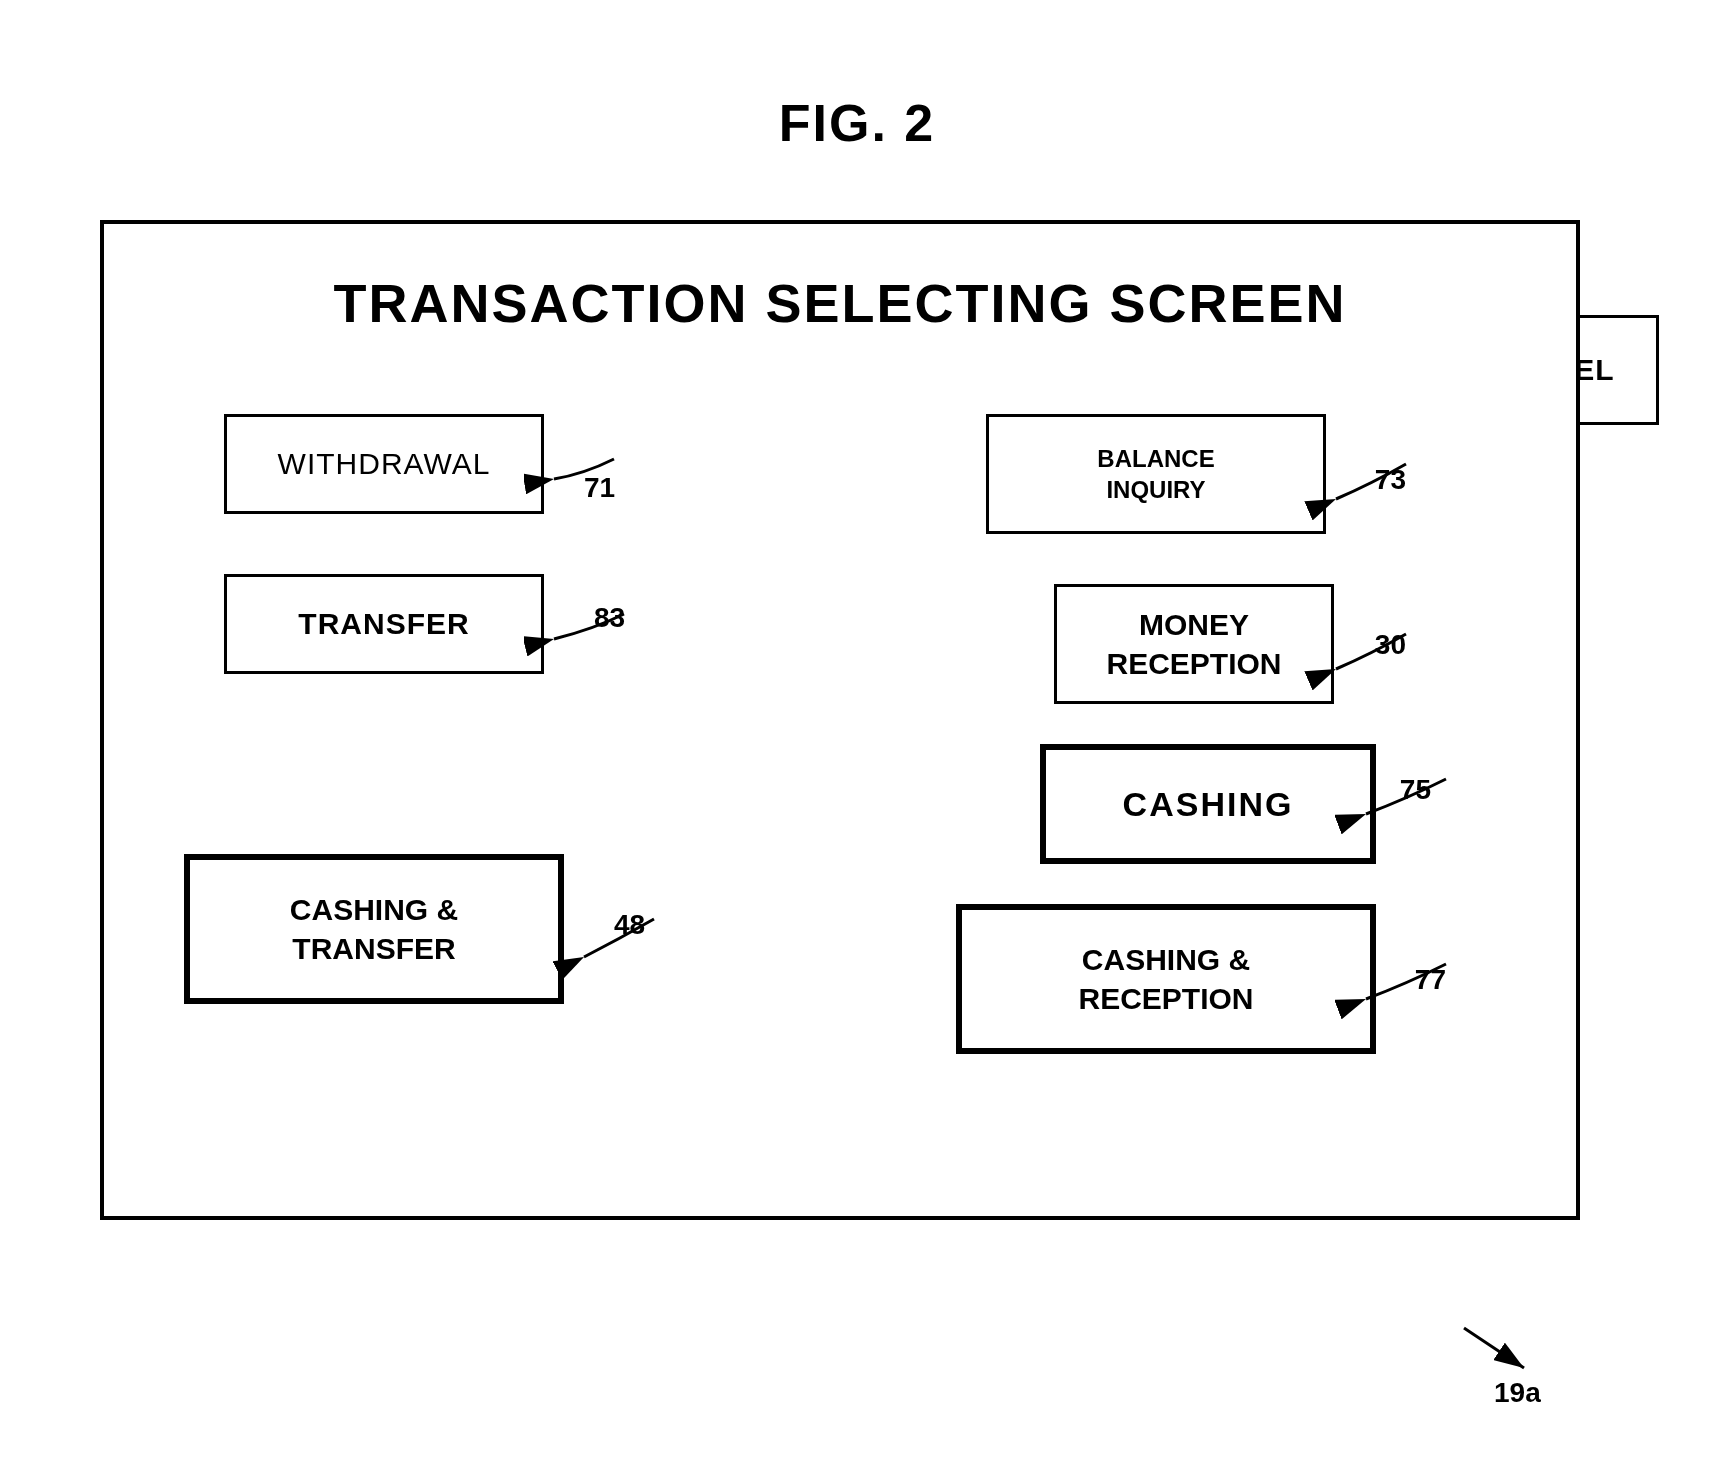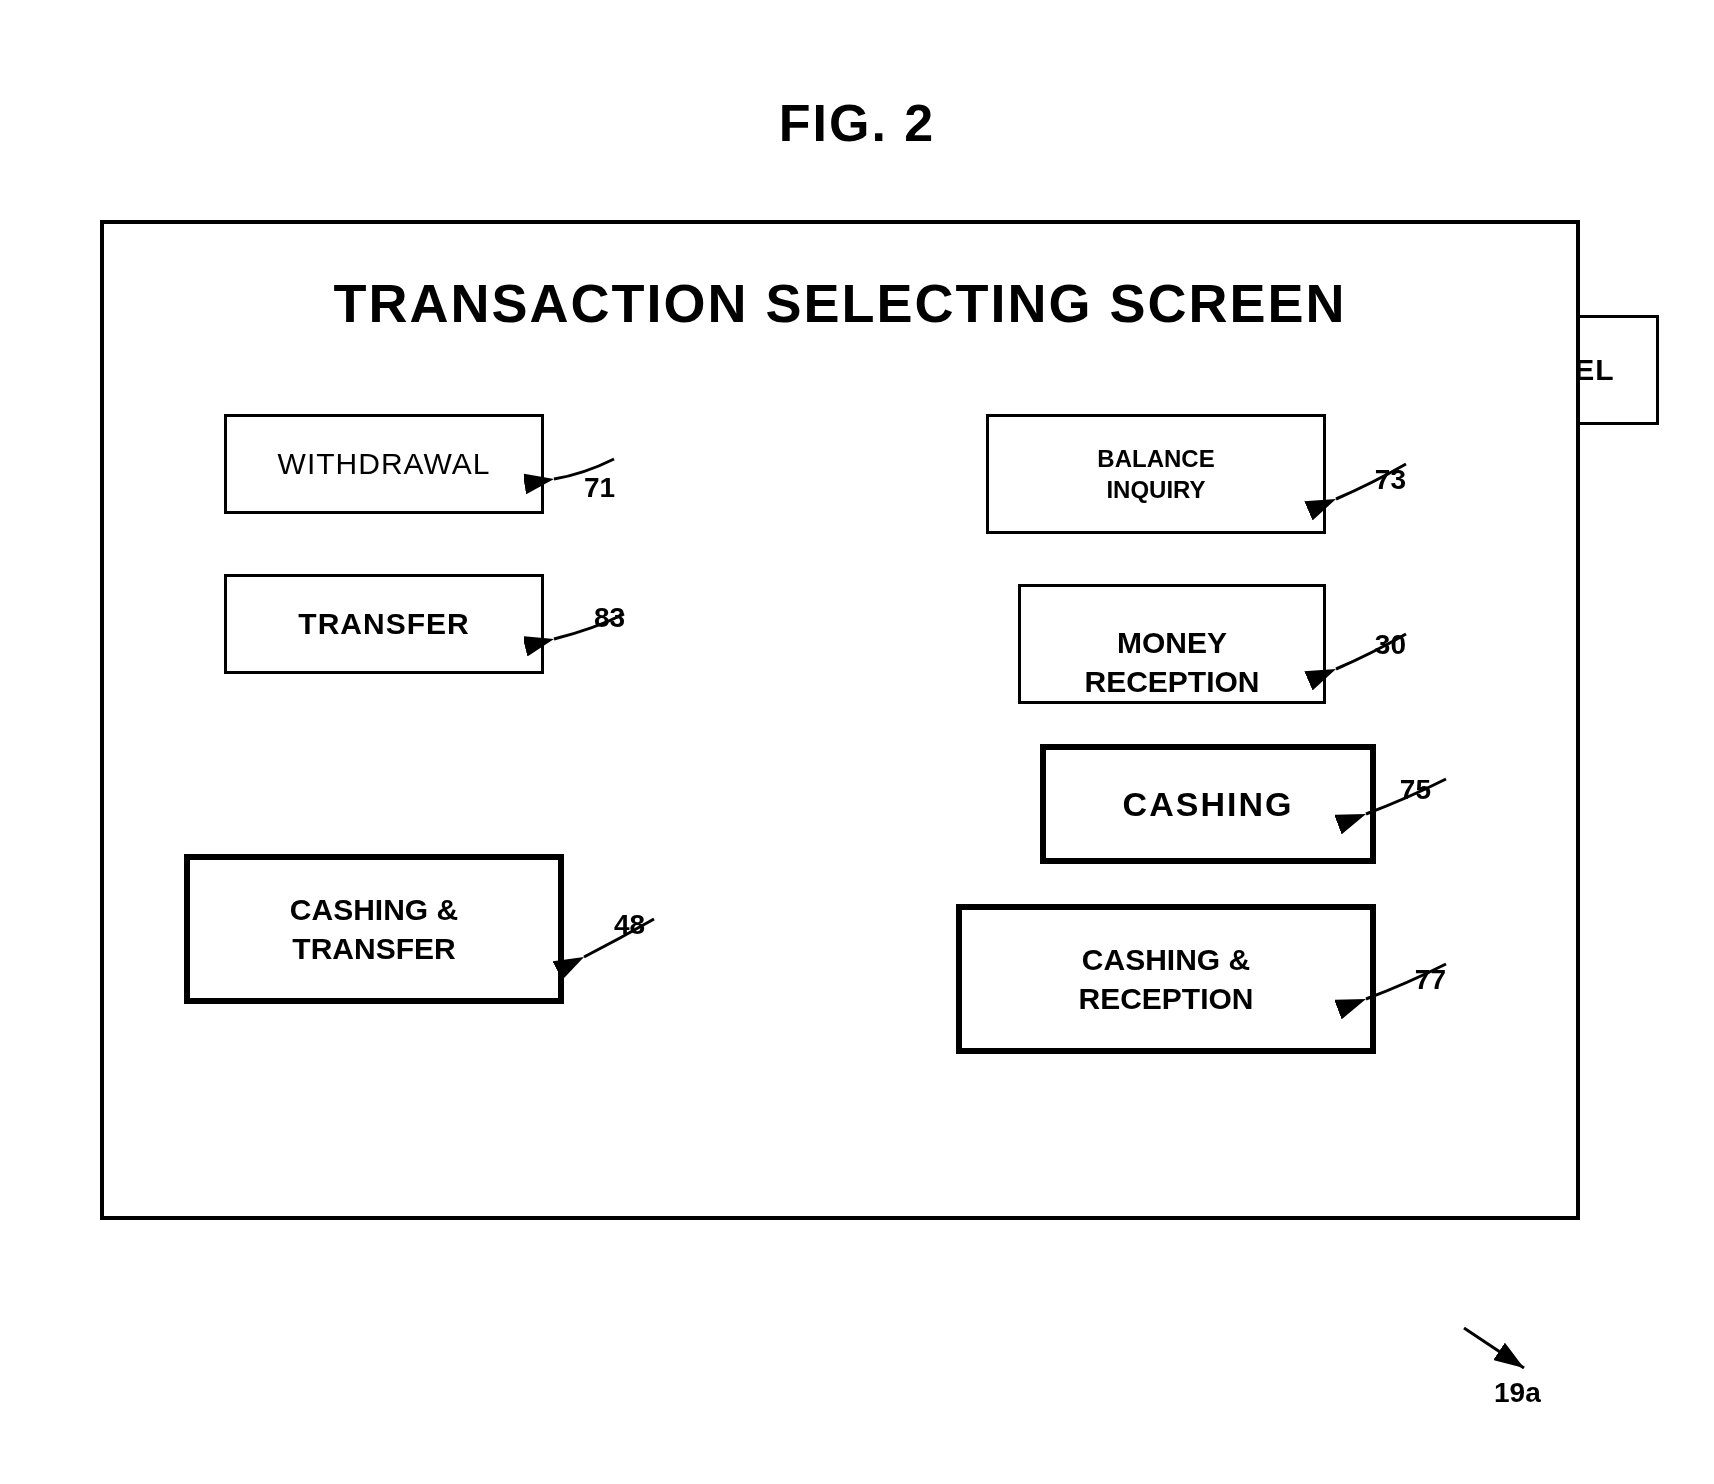--- a/index.html
+++ b/index.html
@@ -112,30 +112,30 @@
       display: flex;
       align-items: center;
       justify-content: center;
       text-align: center;
       line-height: 1.3;
       cursor: pointer;
     }
 
     .btn-money-reception {
       position: absolute;
-      right: 250px;
+      right: 242px;
       top: 230px;
-      width: 308px;
+      width: 280px;
       height: 120px;
       border: 3px solid #000;
       background: #fff;
       font-size: 30px;
       font-weight: bold;
       display: flex;
-      align-items: flex-end;
+      align-items: center;
       justify-content: center;
       text-align: center;
       line-height: 1.3;
       cursor: pointer;
     }
 
     .btn-cashing {
       position: absolute;
       right: 200px;
       top: 390px;

